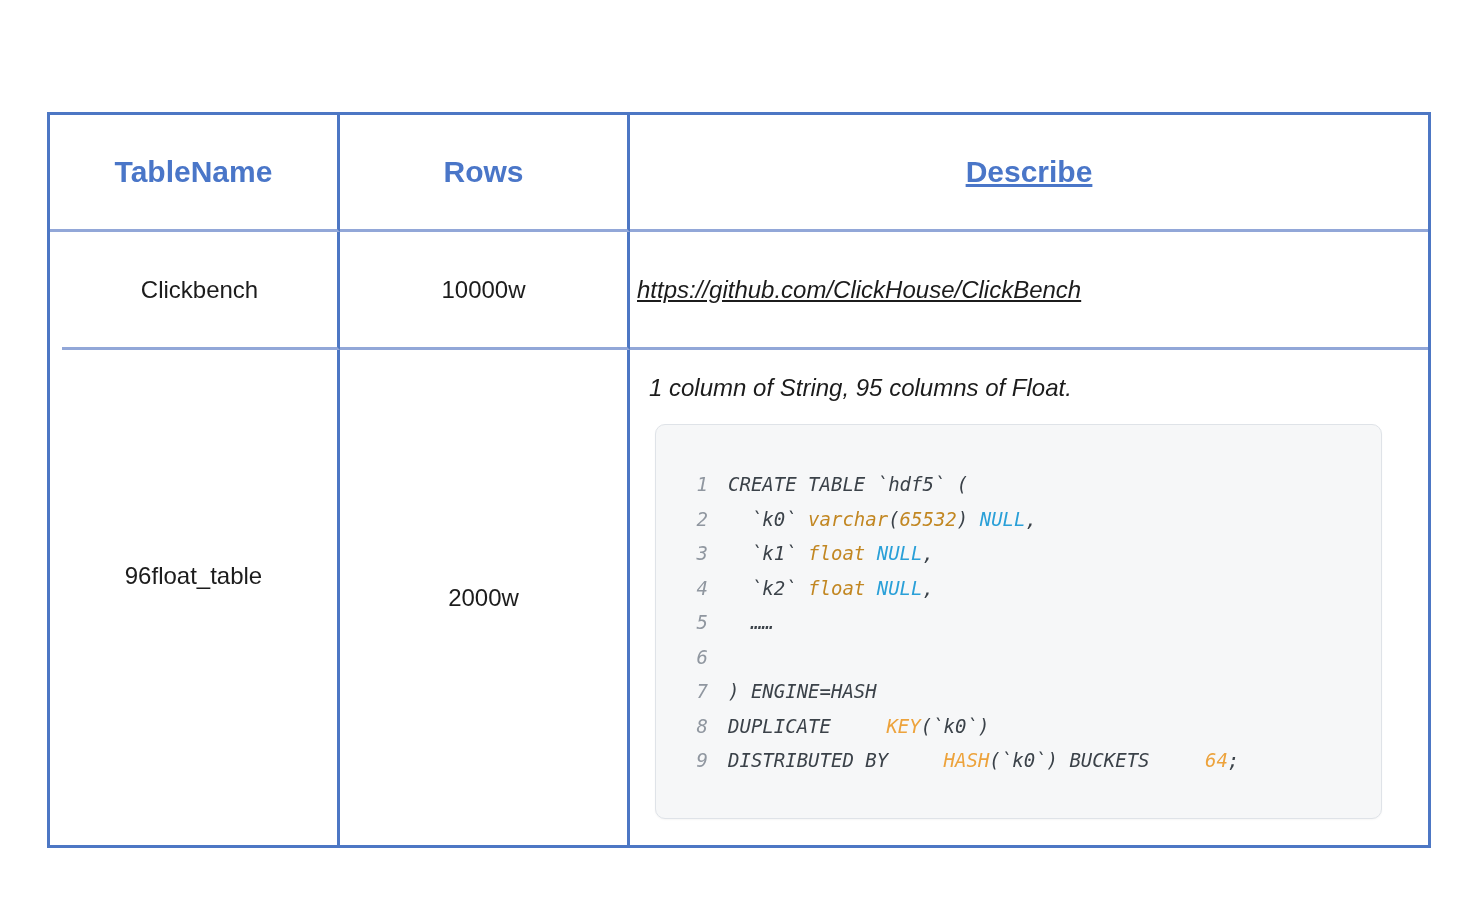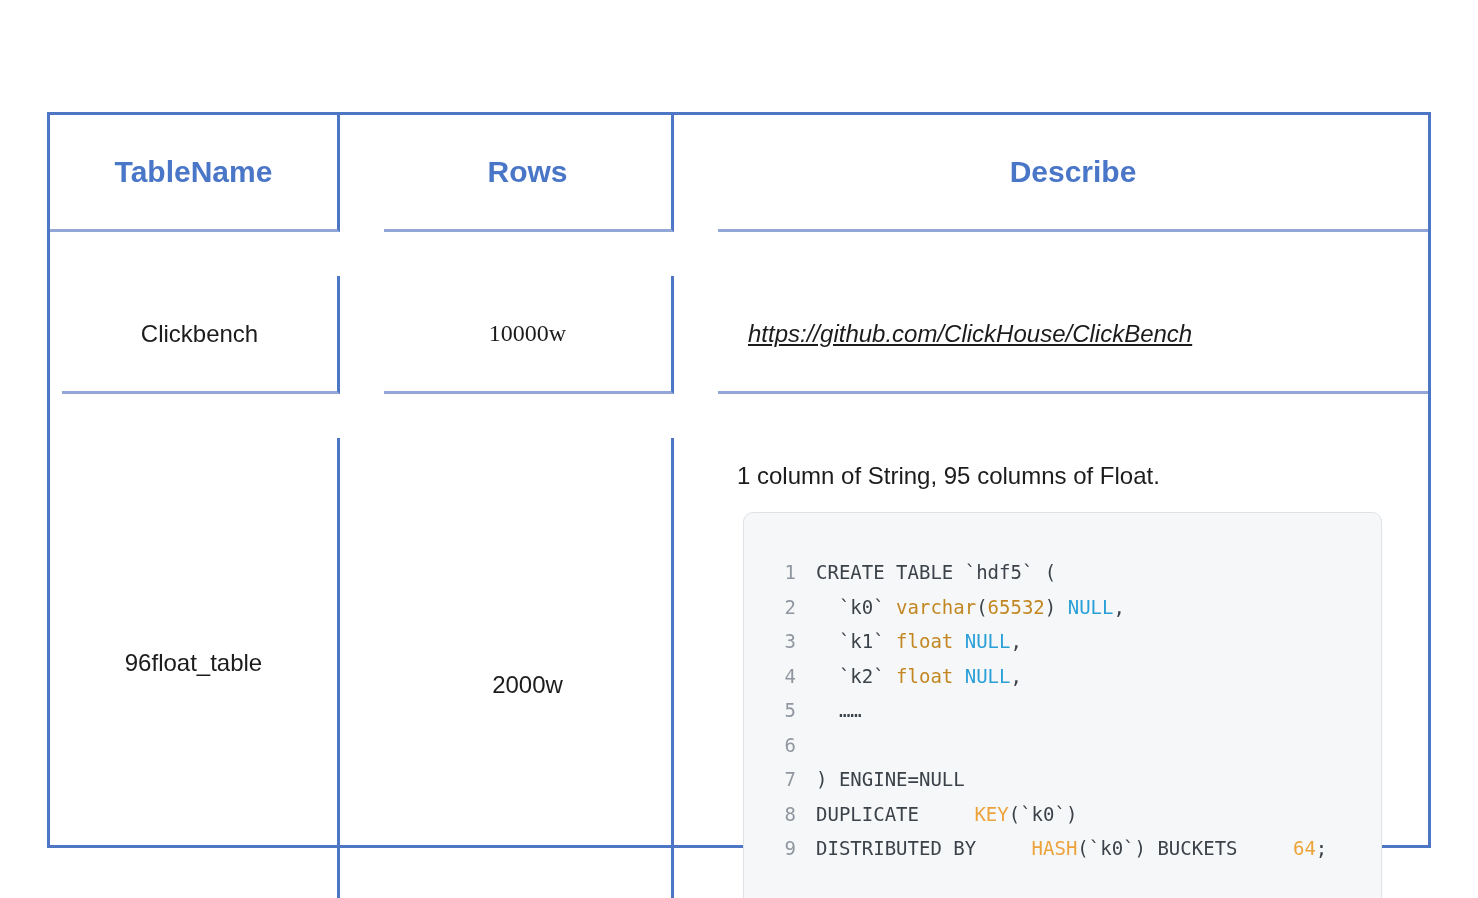--- a/index.html
+++ b/index.html
@@ -26,49 +26,49 @@
     overflow: hidden;
   }
   .bench-table {
     position: absolute;
     left: 47px; top: 112px;
     width: 1384px; height: 736px;
     border: 3px solid var(--border-strong);
     display: grid;
     grid-template-columns: 290px 290px 1fr;
     grid-template-rows: 117px 118px 1fr;
-    gap: 44px;
   }
   .cell {
     display: flex;
     align-items: center;
     justify-content: center;
     font-size: 24px;
   }
   .cell.col-a, .cell.col-b { border-right: 3px solid var(--border-strong); }
   
   .hdr {
     font-size: 30px;
     font-weight: 700;
     color: var(--header-text);
   }
   .describe-cell-link {
     justify-content: flex-start;
-    padding-left: 30px;
+    padding-left: 7px;
   }
   .link {
     font-style: italic;
     text-decoration: underline;
     color: var(--link-text);
     font-size: 24px;
   }
   .describe-cell-big {
     display: block;
     padding: 24px 46px 26px 19px;
     font-size: 24px;
+    font-style: italic;
   }
   .describe-text { margin-bottom: 22px; }
   .name-offset { transform: translateY(-22px); }
   .code-block {
     margin-left: 6px;
     background: var(--code-bg);
     border: 1px solid var(--code-border);
     border-radius: 10px;
     padding: 42px 20px 40px 0;
     font-family: "DejaVu Sans Mono", monospace;
@@ -97,28 +97,28 @@
 <body>
 
 <div class="bench-table">
 
   <div class="cell col-a hdr row-head-cell" style="border-bottom:3px solid var(--border-soft);">
     <span>TableName</span>
   </div>
   <div class="cell col-b hdr" style="border-bottom:3px solid var(--border-soft);">
     <span>Rows</span>
   </div>
-  <div class="cell hdr" style="border-bottom:3px solid var(--border-soft);">
+  <div class="cell hdr" style="border-bottom:3px solid var(--border-soft);text-decoration:underline;">
     <span>Describe</span>
   </div>
 
   <div class="cell col-a" style="border-bottom:3px solid var(--border-soft);margin-left:12px;">
     <span>Clickbench</span>
   </div>
-  <div class="cell col-b" style="border-bottom:3px solid var(--border-soft);font-family:Liberation Serif, serif;">
+  <div class="cell col-b" style="border-bottom:3px solid var(--border-soft);">
     <span>10000w</span>
   </div>
   <div class="cell describe-cell-link" style="border-bottom:3px solid var(--border-soft);">
     <a class="link" href="#">https://github.com/ClickHouse/ClickBench</a>
   </div>
 
   <div class="cell col-a">
     <span class="name-offset">96float_table</span>
   </div>
   <div class="cell col-b">
@@ -145,21 +145,21 @@
         </div>
         <div class="code-line">
           <span class="line-num">5</span>
           <span class="code-text"><span class="tok-plain">  ……</span></span>
         </div>
         <div class="code-line">
           <span class="line-num">6</span>
         </div>
         <div class="code-line">
           <span class="line-num">7</span>
-          <span class="code-text"><span class="tok-plain">) ENGINE=NULL</span></span>
+          <span class="code-text"><span class="tok-plain">) ENGINE=HASH</span></span>
         </div>
         <div class="code-line">
           <span class="line-num">8</span>
           <span class="code-text"><span class="tok-plain">DUPLICATE </span><span class="tok-func">KEY</span><span class="tok-plain">(`k0`)</span></span>
         </div>
         <div class="code-line">
           <span class="line-num">9</span>
           <span class="code-text"><span class="tok-plain">DISTRIBUTED BY </span><span class="tok-func">HASH</span><span class="tok-plain">(`k0`) BUCKETS </span><span class="tok-func">64</span><span class="tok-plain">;</span></span>
         </div>
       </div>

